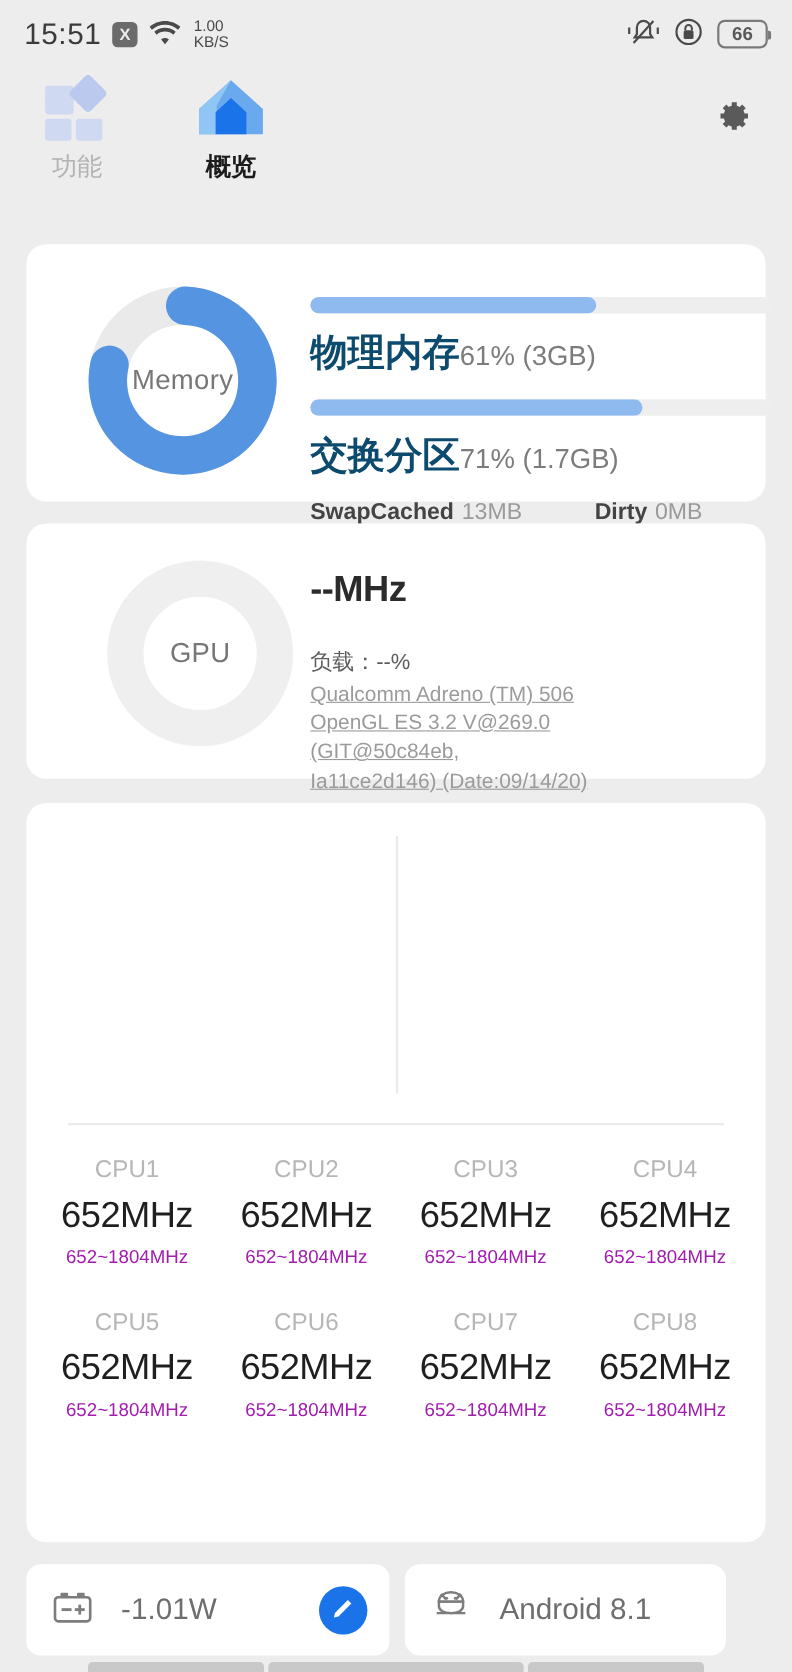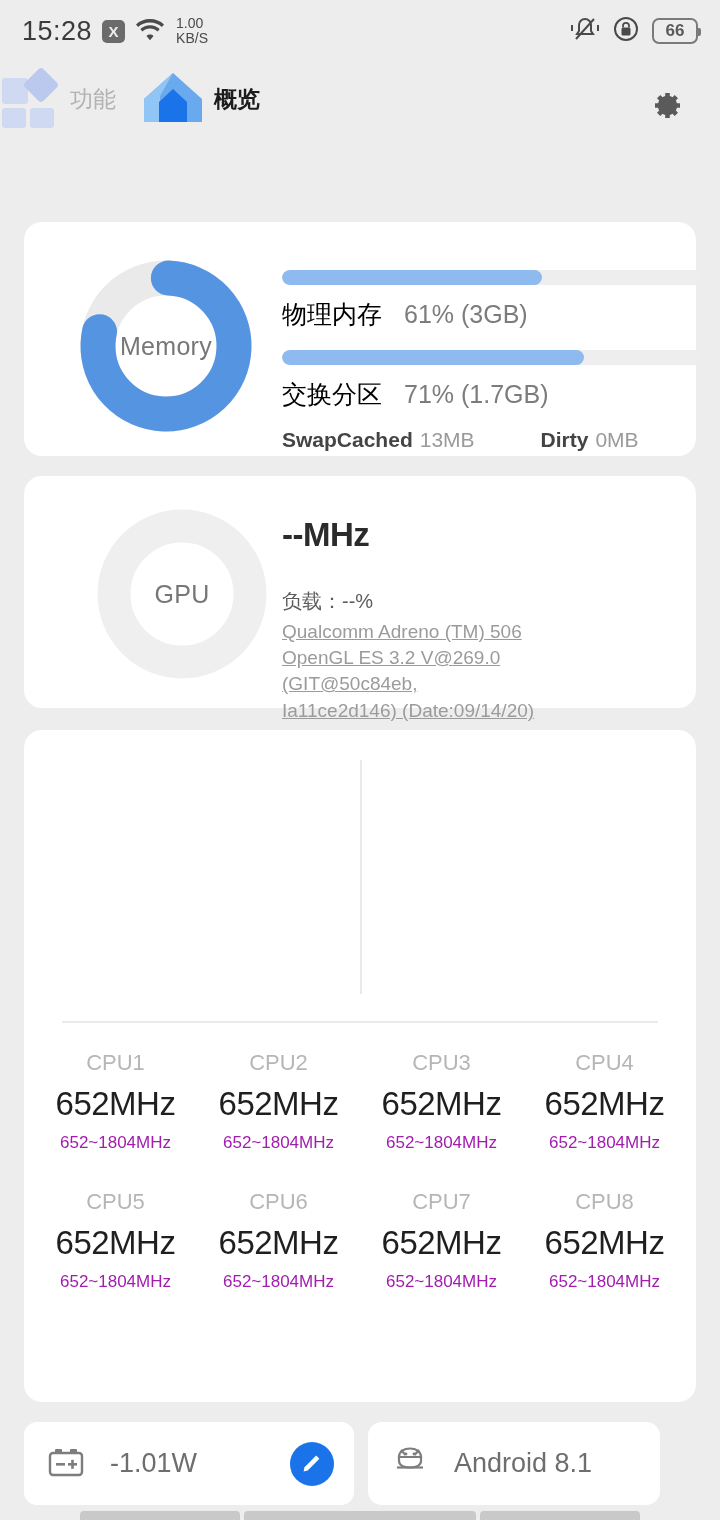--- a/index.html
+++ b/index.html
@@ -34,21 +34,21 @@
   }
   .sb-batt::after {
     content: ""; position: absolute; right: -5px; top: 8px;
     width: 3px; height: 8px; background: #7a7a7a; border-radius: 0 2px 2px 0;
   }
 
   
   .tabbar { position: absolute; top: 62px; left: 0; width: 720px; height: 125px; }
   .tab {
     position: absolute; top: 8px; width: 140px;
-    display: flex; flex-direction: row; align-items: center; gap: 8px;
+    display: flex; flex-direction: column; align-items: center; gap: 8px;
   }
   .tab-func { left: 0; }
   .tab-over { left: 140px; }
   .tab-label { font-size: 23px; }
   .tab-func .tab-label { color: #b2b2b2; }
   .tab-over .tab-label { color: #1c1c1c; font-weight: bold; }
   .icon-func { position: relative; width: 62px; height: 58px; }
   .icon-func i { position: absolute; display: block; background: #cfd9f2; }
   .icon-func .sq1 { left: 2px; top: 8px; width: 26px; height: 26px; border-radius: 3px; }
   .icon-func .dia { left: 28px; top: 2px; width: 26px; height: 26px; border-radius: 4px;
@@ -72,21 +72,21 @@
     position: absolute; left: 0; top: 0; width: 100%; height: 100%;
     display: flex; align-items: center; justify-content: center;
     font-size: 25px; color: #777; letter-spacing: .3px;
   }
 
   
   .mem-right { position: absolute; left: 258px; top: 48px; width: 420px; }
   .bar-track { width: 420px; height: 15px; border-radius: 8px; background: #eeeeee; overflow: hidden; }
   .bar-fill { height: 100%; border-radius: 8px; background: #8fbaef; }
   .mem-row { display: flex; align-items: baseline; margin-top: 13px; }
-  .mem-name { font-size: 25px; font-weight: normal; color: #000000; min-width: 122px; }
+  .mem-name { font-size: 34px; font-weight: bold; color: #0c4a6e; min-width: 122px; }
   .mem-val { font-size: 25px; color: #7c7c7c; }
   .mem-sub { display: flex; margin-top: 17px; }
   .mem-sub .grp { display: flex; align-items: baseline; }
   .mem-sub .k { font-size: 21px; font-weight: bold; color: #444; }
   .mem-sub .v { font-size: 21px; color: #9a9a9a; margin-left: 7px; }
   .mem-sub .grp.second { margin-left: 66px; }
 
   
   .gpu-right { position: absolute; left: 258px; top: 40px; width: 420px; }
   .gpu-mhz { font-size: 33px; font-weight: bold; color: #2b2b2b; letter-spacing: -.5px; }
@@ -136,21 +136,21 @@
   .navbar .n2 { width: 232px; }
   .navbar .n3 { width: 160px; }
 </style>
 </head>
 <body>
 
 <div class="screen">
 
   <div class="statusbar">
     <div class="sb-left">
-      <span class="sb-time">15:28</span>
+      <span class="sb-time">15:51</span>
       <span class="sb-xbox">X</span>
       <span>
         <svg width="30" height="26" viewBox="0 0 30 26">
           <path d="M15 6.5c4.6 0 8.8 1.7 11.9 4.5l2.1-2.6C25.4 5 20.4 3 15 3S4.6 5 1 8.4l2.1 2.6C6.2 8.2 10.4 6.5 15 6.5z" fill="#4a4a4a"></path>
           <path d="M15 12.6c2.9 0 5.6 1.1 7.6 2.9l2.1-2.6c-2.6-2.3-6-3.7-9.7-3.7s-7.1 1.4-9.7 3.7l2.1 2.6c2-1.8 4.7-2.9 7.6-2.9z" fill="#4a4a4a"></path>
           <path d="M15 18.6c1.3 0 2.6.5 3.5 1.3l-3.5 4.3-3.5-4.3c.9-.8 2.2-1.3 3.5-1.3z" fill="#4a4a4a"></path>
         </svg>
       </span>
       <span class="sb-netrate">
         <div>1.00</div>

